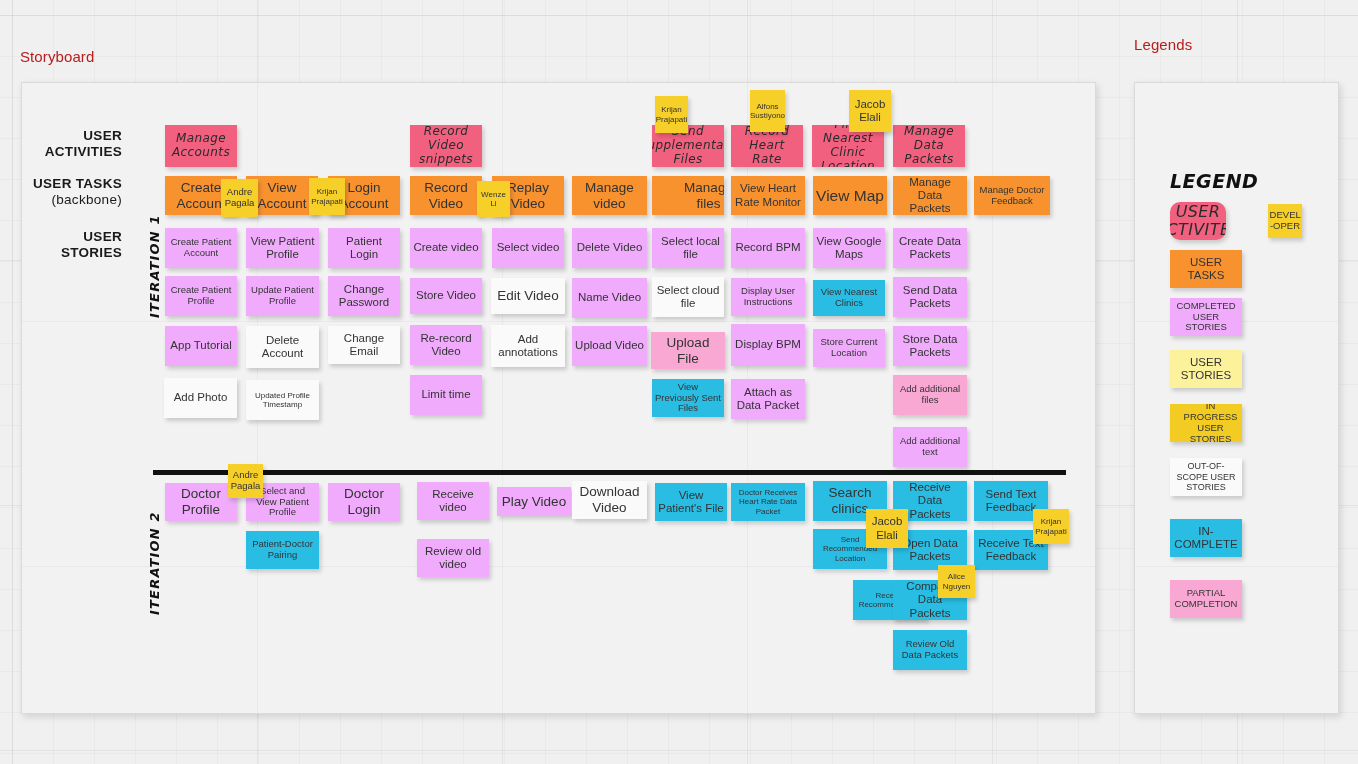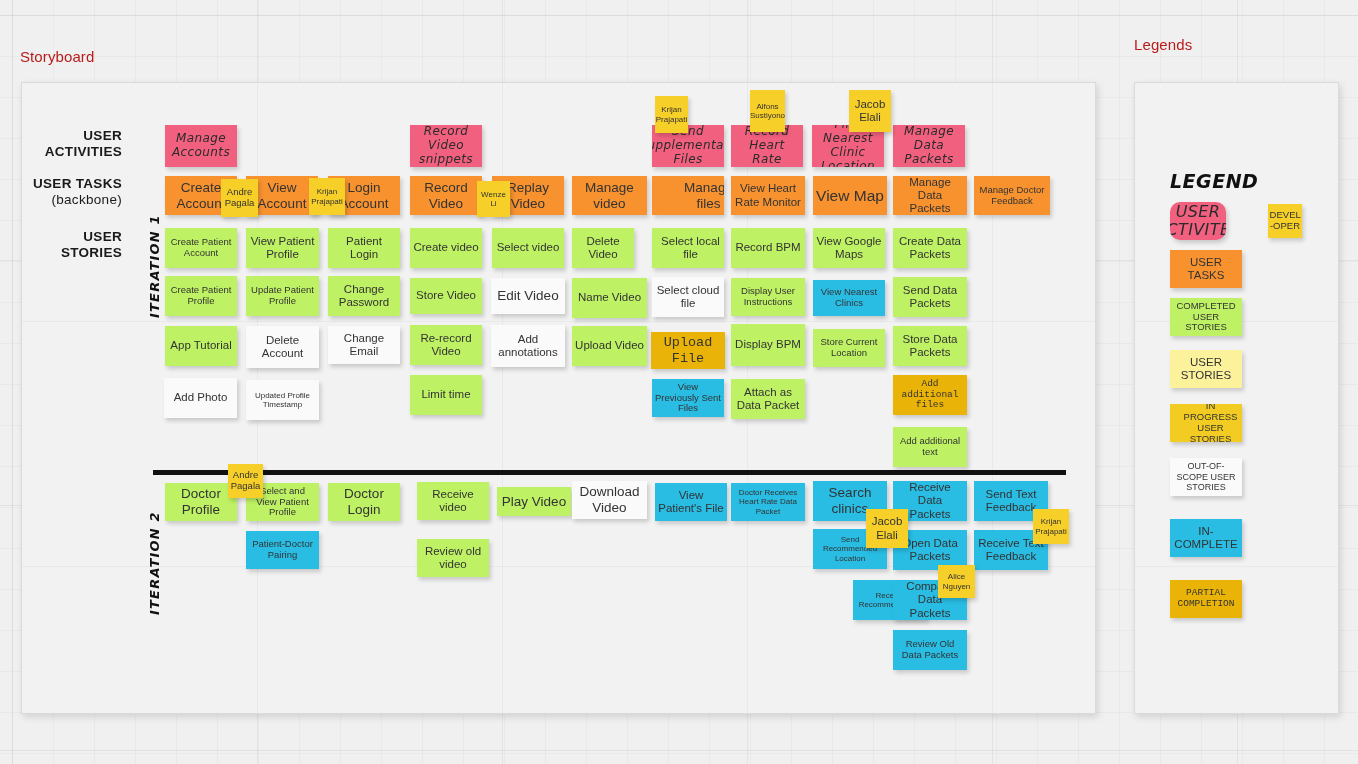--- a/index.html
+++ b/index.html
@@ -49,26 +49,26 @@
   .note{
     position:absolute;box-sizing:border-box;
     display:flex;align-items:center;justify-content:center;
     text-align:center;color:#333;
     box-shadow:2px 3px 4px rgba(0,0,0,0.17);
     padding:2px 3px;overflow:hidden;
     line-height:1.15;
   }
   .c-pink{background:#f2607f;}
   .c-orange{background:#f7922f;}
-  .c-green{background:#bef264;}
+  .c-green{background:#f0abfc;}
   .c-white{background:#fafafa;}
   .c-yellowL{background:#fbf29b;}
   .c-yellow{background:#f2cc22;padding-left:12px;}
   .c-cyan{background:#29bde4;}
-  .c-blue{background:#eab308;font-family:Liberation Mono, monospace;}
+  .c-blue{background:#f9a8d4;}
   .c-gold{background:#f7cf29;}
   .hand{font-family:"DejaVu Sans", sans-serif;font-style:italic;font-size:12px;letter-spacing:.4px;color:#2b2b2b;}
   .f14{font-size:13.5px;}
   .f12{font-size:11.5px;}
   .f10{font-size:9.5px;}
   .f8{font-size:8px;}
   .f16{font-size:15.5px;}
   .legend-title{
     position:absolute;font-family:"DejaVu Sans", sans-serif;
     font-weight:bold;font-style:italic;font-size:19px;
@@ -141,21 +141,21 @@
 
 <div class="note c-green f12 lvl-story" style="left:410px;top:228px;width:72px;height:40px;">Create video</div>
 <div class="note c-green f12 lvl-story" style="left:410px;top:278px;width:72px;height:36px;">Store Video</div>
 <div class="note c-green f12 lvl-story" style="left:410px;top:325px;width:72px;height:40px;">Re-record Video</div>
 <div class="note c-green f12 lvl-story" style="left:410px;top:375px;width:72px;height:40px;">Limit time</div>
 
 <div class="note c-green f12 lvl-story" style="left:492px;top:228px;width:72px;height:40px;">Select video</div>
 <div class="note c-white f14 lvl-story" style="left:491px;top:278px;width:74px;height:36px;">Edit Video</div>
 <div class="note c-white f11 lvl-story" style="left:491px;top:325px;width:74px;height:42px;font-size:11.5px;">Add annotations</div>
 
-<div class="note c-green f12 lvl-story" style="left:572px;top:228px;width:62px;height:40px;">Delete Video</div>
+<div class="note c-green f12 lvl-story" style="left:572px;top:228px;width:75px;height:40px;">Delete Video</div>
 <div class="note c-green f12 lvl-story" style="left:572px;top:278px;width:75px;height:40px;">Name Video</div>
 <div class="note c-green f12 lvl-story" style="left:572px;top:326px;width:75px;height:40px;">Upload Video</div>
 
 <div class="note c-green f12 lvl-story" style="left:652px;top:228px;width:72px;height:40px;padding-left:8px;">Select local file</div>
 <div class="note c-white f12 lvl-story" style="left:652px;top:277px;width:72px;height:40px;">Select cloud file</div>
 <div class="note c-blue f14 lvl-story" style="left:651px;top:332px;width:74px;height:37px;">Upload File</div>
 <div class="note c-cyan f10 lvl-story" style="left:652px;top:379px;width:72px;height:38px;">View Previously Sent Files</div>
 
 <div class="note c-green f12 lvl-story" style="left:731px;top:228px;width:74px;height:40px;">Record BPM</div>
 <div class="note c-green f10 lvl-story" style="left:731px;top:278px;width:74px;height:38px;">Display User Instructions</div>

